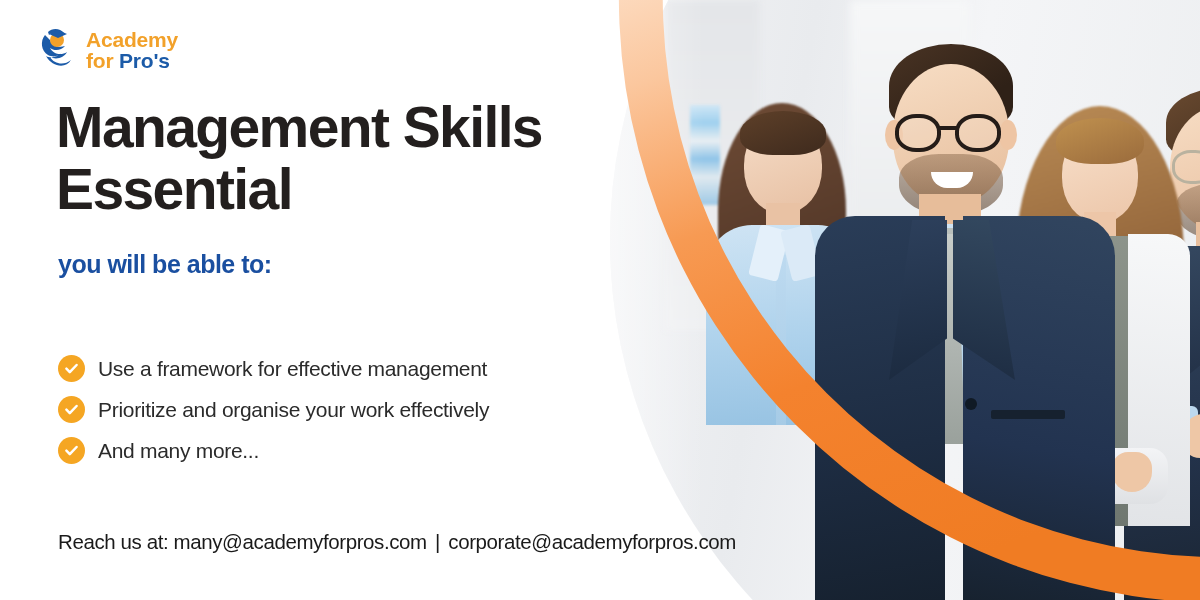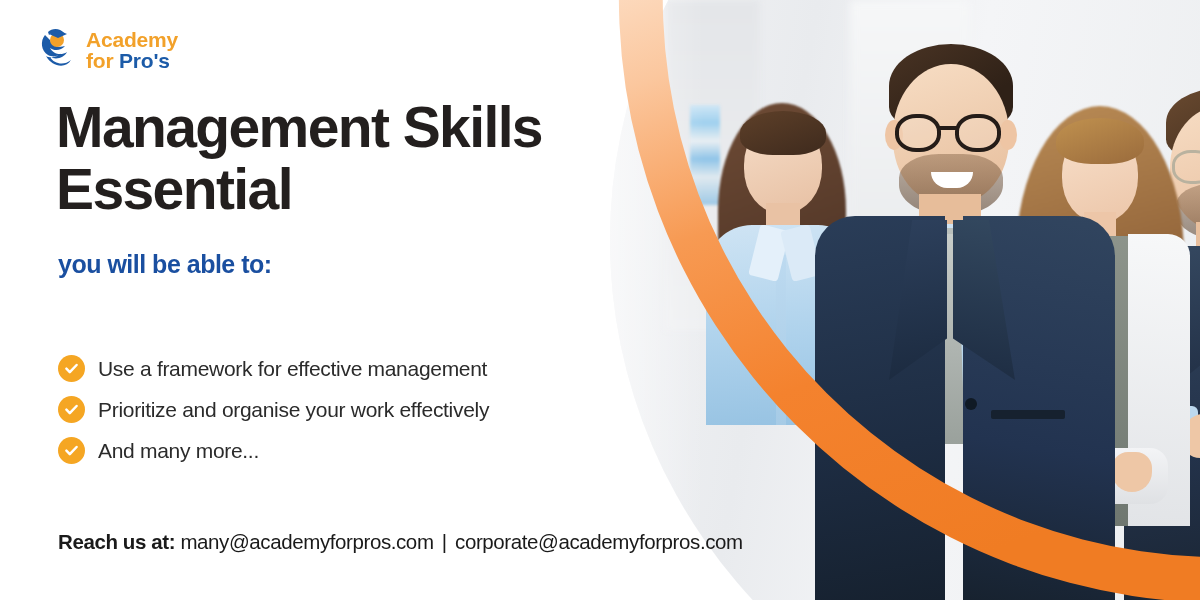--- a/index.html
+++ b/index.html
@@ -202,21 +202,21 @@
     width:27px; height:27px; flex:none; border-radius:50%;
     background:#F5A623; display:flex; align-items:center; justify-content:center;
   }
   .check svg { display:block; }
   .bullet-text { font-size:21px; color:#2B2B2B; letter-spacing:-0.3px;text-align:center; }
 
   .footer {
     position:absolute; left:58px; top:530px;
     font-size:20.5px; color:#1A1A1A; letter-spacing:-0.4px; white-space:nowrap;
   }
-  .footer .lbl { font-weight:bold;margin-top:12px; }
+  .footer .lbl { font-weight:normal;margin-top:12px; }
   .footer .sep { padding:0 3px; }
 </style>
 </head>
 <body>
 
 <div class="banner">
 
   <div class="photo-area">
     <div class="photo-clip">
       <div class="office-bg"></div>

